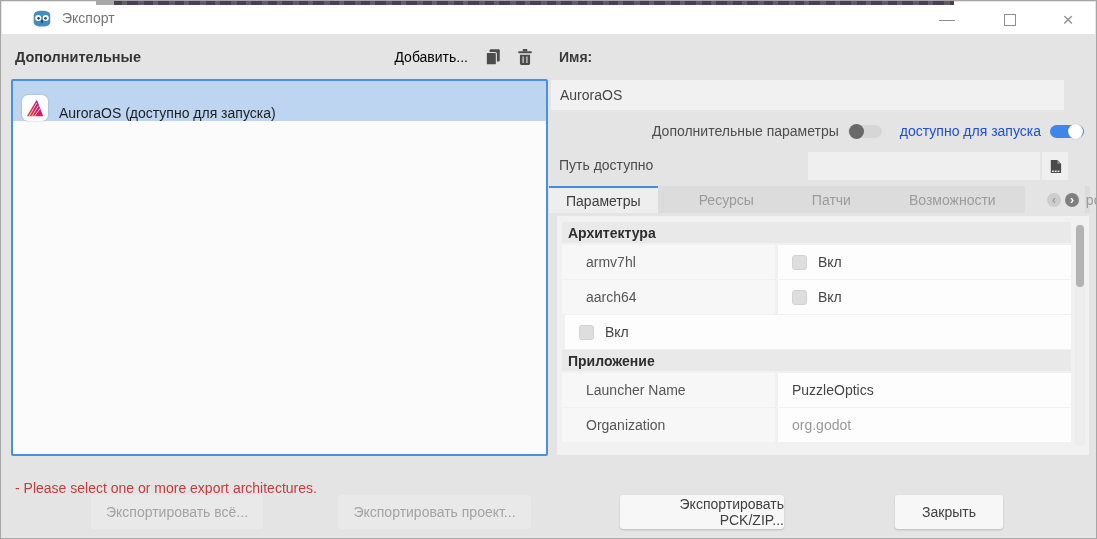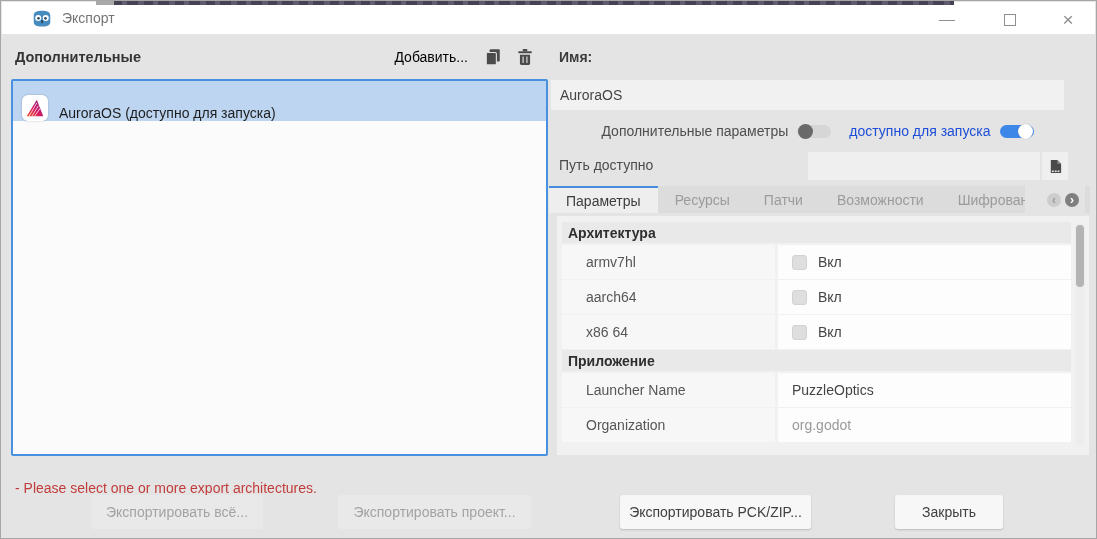--- a/index.html
+++ b/index.html
@@ -38,45 +38,45 @@
 
   .error-msg { position:absolute; top:461px; left:14px; font-size:14px; color:#c23c3c;margin-top:18px; }
 
   
   .btn { position:absolute; top:494px; height:34px; border-radius:3px; font-size:14px;
     display:flex; align-items:center; justify-content:center; }
   .btn.disabled { background:#e9e9e9; color:#a3a3a3; }
   .btn.enabled { background:#f7f7f7; color:#404040; box-shadow:0 1px 2px rgba(0,0,0,.18); cursor:pointer; }
   .btn-export-all { left:90px; width:172px; }
   .btn-export-project { left:337px; width:193px; }
-  .btn-export-pck { left:619px; width:191px;text-align:right; }
+  .btn-export-pck { left:619px; width:164px;text-align:right; }
   .btn-close { left:894px; width:108px; }
 
   
   .name-label { position:absolute; top:48px; left:558px; font-size:14px; font-weight:bold; color:#3a3a3a; }
   .name-input { position:absolute; top:79px; left:550px; width:513px; height:30px; background:#f1f1f1;
     border:none; outline:none; font-size:14px; color:#454545; padding-left:9px; font-family:inherit; }
 
   .toggles-row { position:absolute; top:116px; left:550px; width:533px; height:28px;
-    display:flex; align-items:center; justify-content:center; }
+    display:flex; align-items:center; justify-content:flex-end; }
   .adv-label { font-size:14px; color:#4e4e4e; }
   .toggle { width:34px; height:13px; border-radius:7px; position:relative; margin:0 0 0 9px; cursor:pointer; }
   .toggle .knob { position:absolute; top:-1px; width:15px; height:15px; border-radius:50%; }
   .toggle.off { background:#d6d6d6; } .toggle.off .knob { left:1px; background:#696969; }
   .toggle.on { background:#3d87e8; } .toggle.on .knob { right:1px; background:#ffffff; box-shadow:0 0 1px rgba(0,0,0,.3); }
   .runnable-label { font-size:14px; color:#1d4ed8; margin-left:18px; cursor:pointer; }
 
   .path-label { position:absolute; top:156px; left:558px; font-size:14px; color:#4b4b4b; }
   .path-input { position:absolute; top:151px; left:807px; width:232px; height:28px; background:#efefef;
     border:none; outline:none; font-size:14px; color:#454545; padding-left:8px; font-family:inherit; }
   .path-btn { position:absolute; top:151px; left:1041px; width:26px; height:28px; background:#efefef;
     display:flex; align-items:center; justify-content:center; cursor:pointer; }
 
   
-  .tabbar { position:absolute; top:185px; left:548px; width:541px; height:27px; background:#dcdcdc; display:flex; }
+  .tabbar { position:absolute; top:185px; left:548px; width:541px; height:27px; background:#dcdcdc; display:flex;gap:24px; }
   .tab { padding:0 17px; font-size:14px; color:#9b9b9b; display:flex; align-items:center; cursor:pointer; }
   .tab.active { background:#eeeeee; color:#3d3d3d; border-top:2px solid #478cdf; }
   .tab-arrows { position:absolute; right:5px; top:0; height:27px; width:60px; background:#e4e4e4;
     display:flex; align-items:center; justify-content:flex-end; gap:4px; padding-right:6px; }
   .arrow-btn { width:14px; height:14px; border-radius:50%; font-size:12px; font-weight:bold;
     display:flex; align-items:center; justify-content:center; line-height:1; cursor:pointer; }
   .arrow-btn.dim { background:#cdcdcd; color:#9a9a9a; }
   .arrow-btn.dark { background:#7f7f7f; color:#ffffff; }
 
   
@@ -218,21 +218,20 @@
       </div>
     </div>
     <div class="srow">
       <div class="slabel">aarch64</div>
       <div class="svalue">
         <span class="checkbox"></span>
         <span>Вкл</span>
       </div>
     </div>
     <div class="srow">
-      <div class="slabel">x86 64</div>
       <div class="svalue">
         <span class="checkbox"></span>
         <span>Вкл</span>
       </div>
     </div>
 
     <div class="sec-header">Приложение</div>
 
     <div class="srow">
       <div class="slabel">Launcher Name</div>

